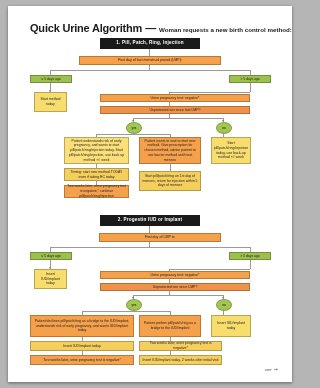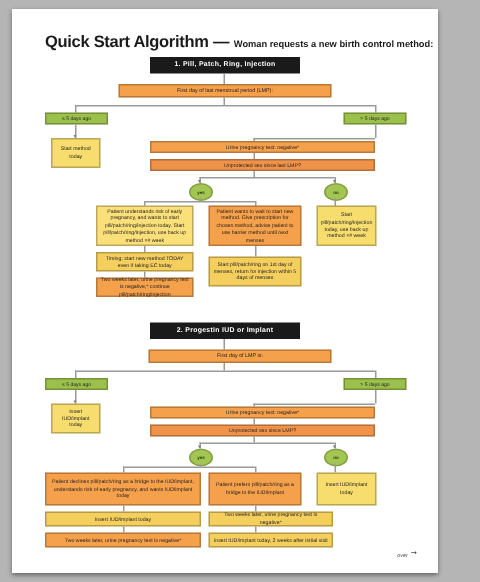--- a/index.html
+++ b/index.html
@@ -57,21 +57,21 @@
     display:flex;align-items:center;gap:2px;
   }
   .over .ar{font-style:normal;font-size:5px;line-height:1;}
 </style>
 </head>
 <body>
 
 <div class="page">
 
   <div class="title">
-    <span>Quick Start Algorithm</span><span class="dash">—</span><span class="sub">Woman requests a new birth control method:</span>
+    <span>Quick Urine Algorithm</span><span class="dash">—</span><span class="sub">Woman requests a new birth control method:</span>
   </div>
 
   <div class="node hdr" style="left:92px;top:32px;width:100px;height:11px;">1. Pill, Patch, Ring, Injection</div>
 
   <div class="ln lnv" style="left:141px;top:43px;height:7px;"></div>
 
   <div class="node orange" style="left:71px;top:50px;width:142px;height:9px;font-size:3.6px;">First day of last menstrual period (LMP):</div>
 
   <div class="ln lnh" style="left:42px;top:64px;width:200px;"></div>
   <div class="ln lnv" style="left:141px;top:59px;height:5px;"></div>

